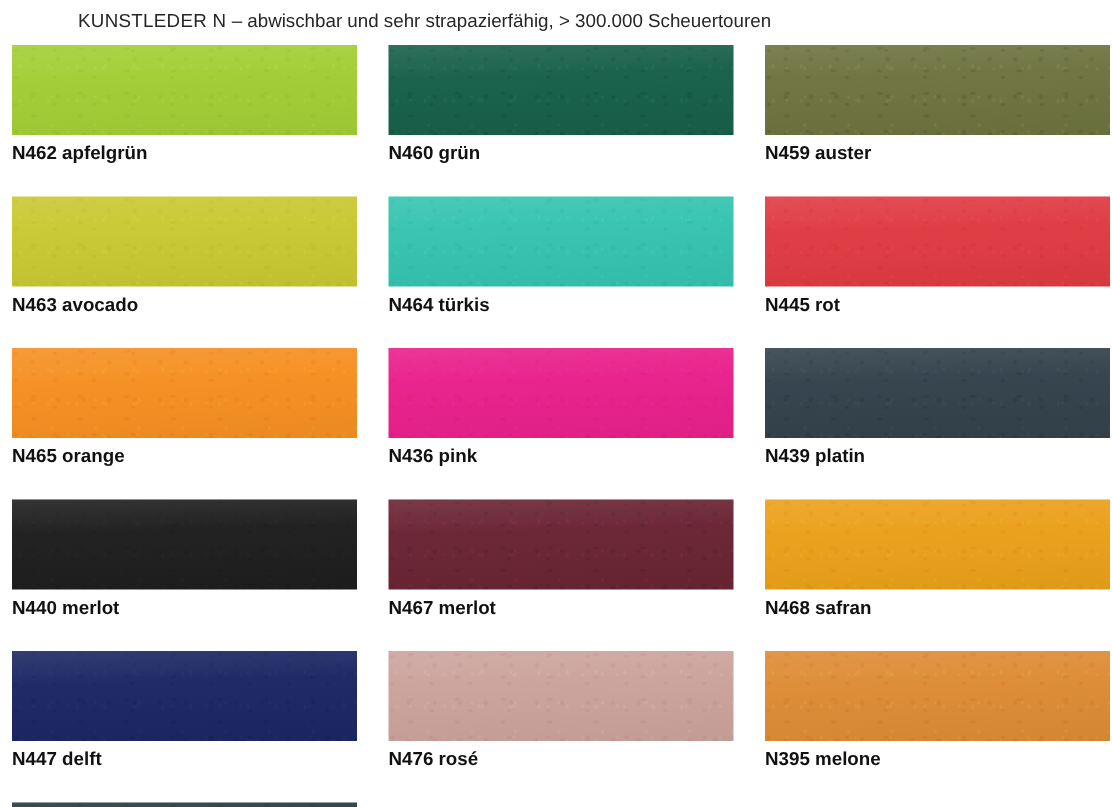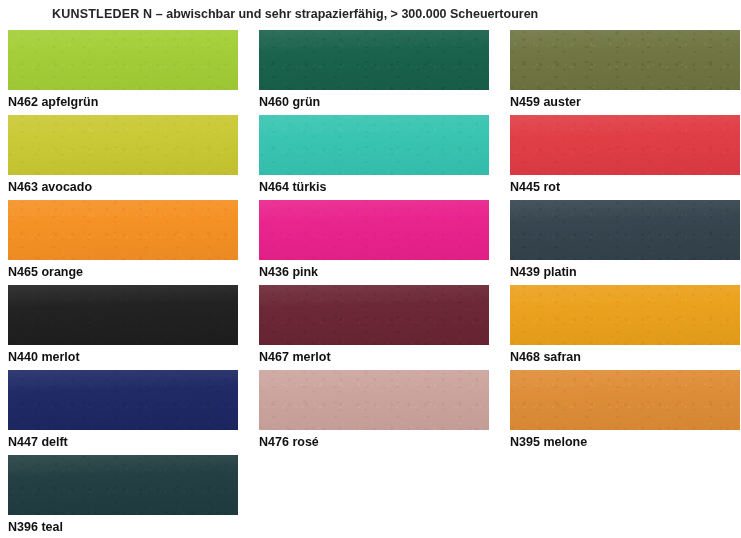--- a/index.html
+++ b/index.html
@@ -25,42 +25,42 @@
   .header {
     position: absolute;
     left: 8px;
     top: 6px;
     white-space: nowrap;
     font-size: 12.5px;
     line-height: 16px;
     color: #262626;
   }
   .header .title {
-    font-weight: bold;
+    font-weight: normal;
     letter-spacing: 0.2px;
     padding-left: 44px;
   }
   .header .subtitle {
-    font-weight: bold;
+    font-weight: normal;
   }
 
   
   .grid {
     position: absolute;
     left: 8px;
     top: 30px;
     width: 725px;
     display: grid;
     grid-template-columns: 230px 230px 230px;
     column-gap: 21px;
     row-gap: 0px;
   }
   .cell {
     width: 230px;
-    height: 85px;
+    height: 101px;
     position: relative;
   }
   .swatch {
     width: 230px;
     height: 60px;
     position: relative;
     overflow: hidden;
   }
   
   .swatch .grain {

